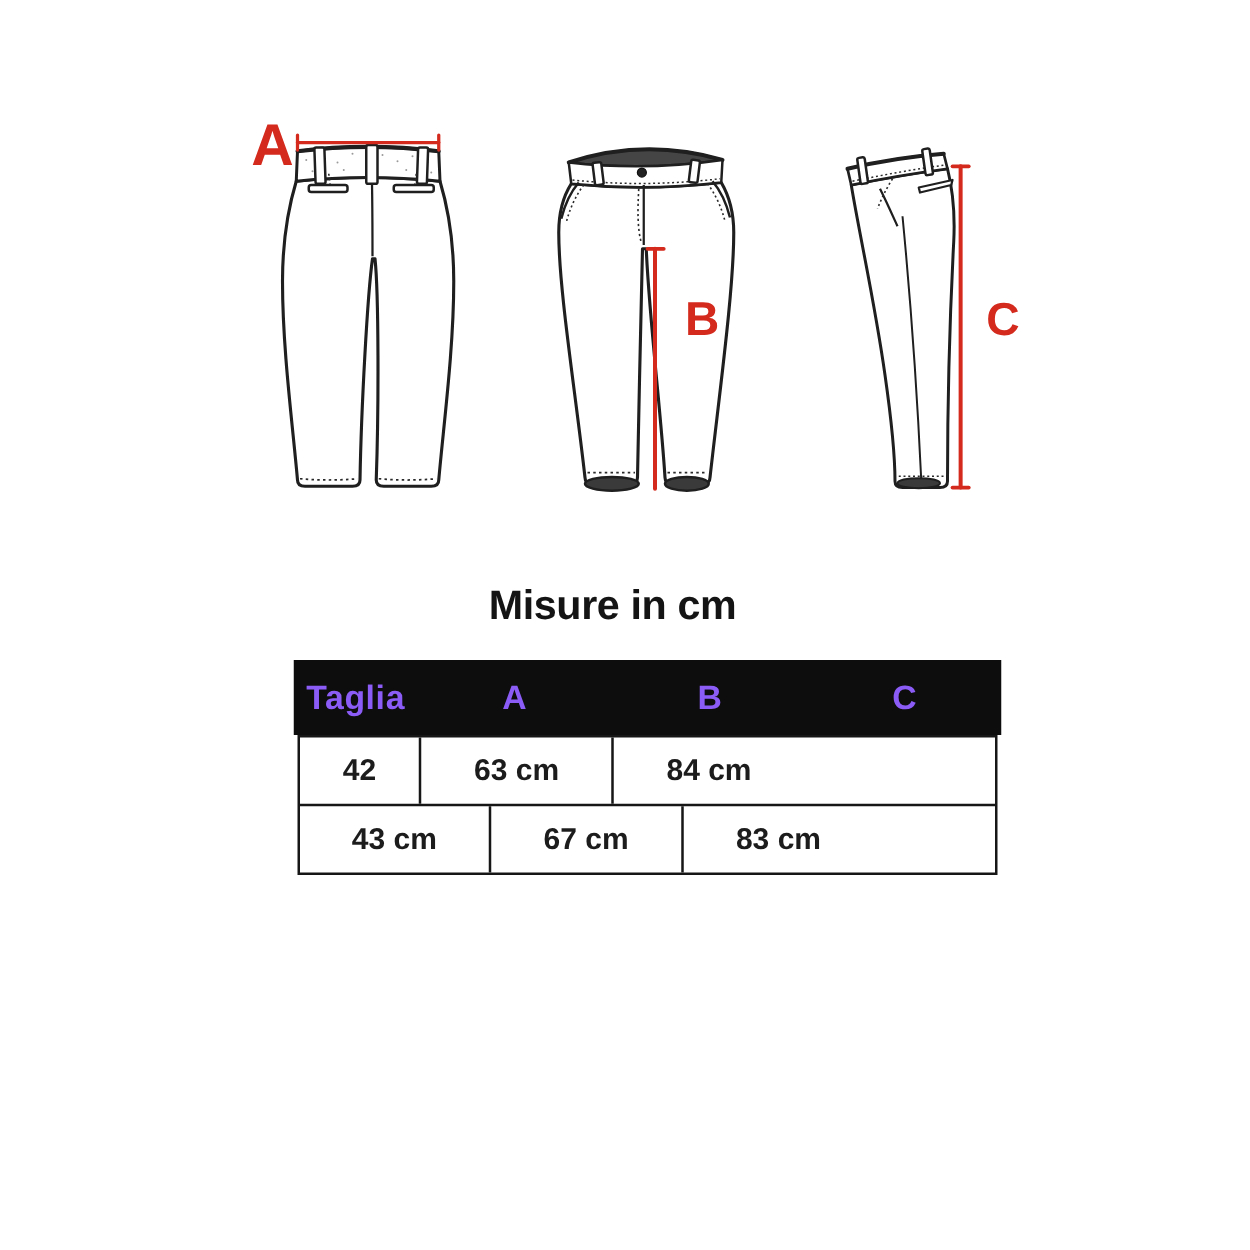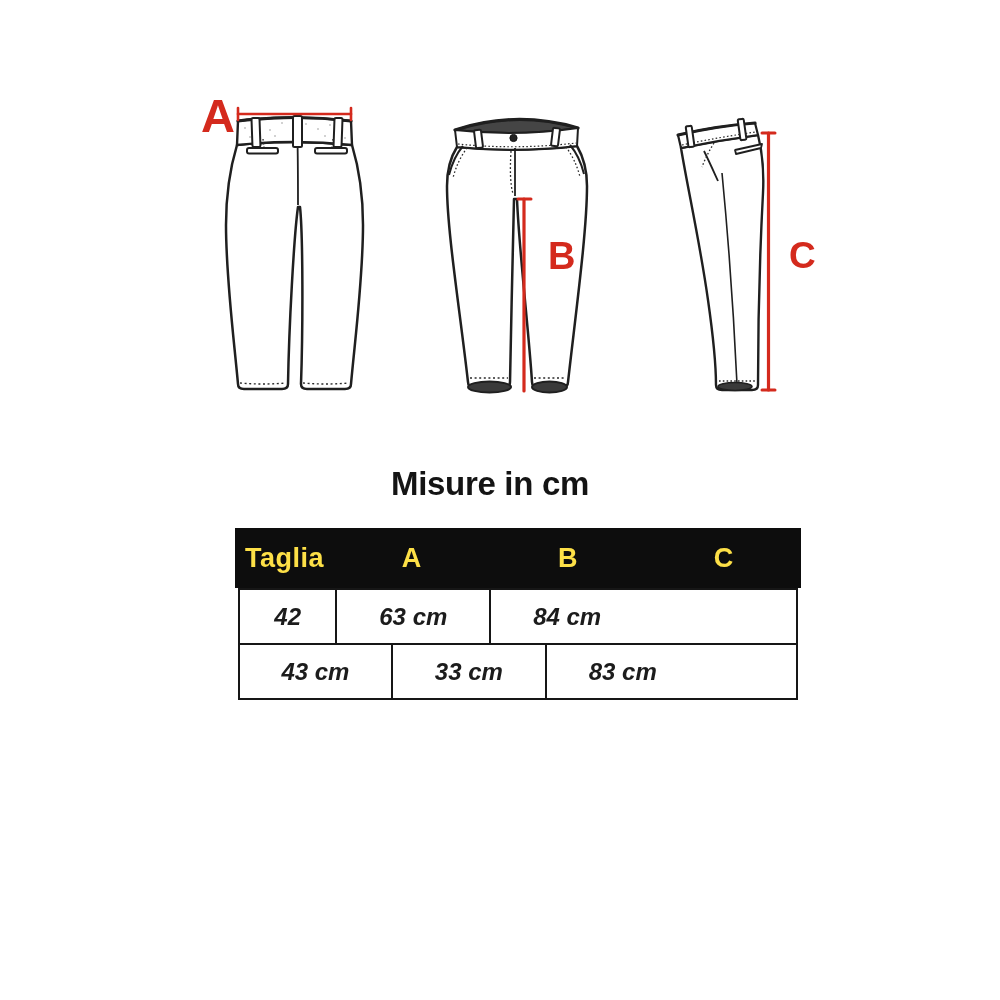--- a/index.html
+++ b/index.html
@@ -13,29 +13,29 @@
   }
   .label-a{left:201px;top:92px;font-size:47px;}
   .label-b{left:548px;top:237px;font-size:38px;}
   .label-c{left:789px;top:237px;font-size:37px;}
   .page-title{
     position:absolute;left:290px;top:433px;width:400px;text-align:center;
     font-size:33px;font-weight:800;color:#141414;letter-spacing:-0.3px;margin-top:32px;
   }
   .size-table{position:absolute;left:238px;top:528px;width:560px;}
   .thead{
-    display:flex;height:60px;background:#0d0d0d;color:#fde047;
+    display:flex;height:60px;background:#0d0d0d;color:#8b5cf6;
     position:relative;margin:0 -3px;width:566px;
   }
   .th{
     display:flex;align-items:center;justify-content:center;
     font-size:27px;font-weight:700;letter-spacing:0.5px;
   }
   .tbody{border:2px solid #161616;background:#ffffff;}
-  .trow{display:flex;height:53px;font-style:italic;}
+  .trow{display:flex;height:53px;}
   .trow.first{border-bottom:2px solid #161616;}
   .td{
     display:flex;align-items:center;justify-content:center;
     font-size:24px;font-weight:700;color:#1c1c1c;
     border-right:2px solid #161616;box-sizing:border-box;
   }
   .td:last-child{border-right:none;}
   .w-taglia{flex:0 0 17.5%;}
   .w-a{flex:0 0 27.5%;}
   .w-b{flex:0 0 27.7%;}
@@ -192,19 +192,19 @@
       <div class="th w-c">C</div>
     </div>
     <div class="tbody">
       <div class="trow first">
         <div class="td w-taglia">42</div>
         <div class="td w-b">63 cm</div>
         <div class="td w-c">84 cm</div>
       </div>
       <div class="trow">
         <div class="td w-a">43 cm</div>
-        <div class="td w-b">33 cm</div>
+        <div class="td w-b">67 cm</div>
         <div class="td w-c">83 cm</div>
       </div>
     </div>
   </div>
 
 </div>
 
 </body></html>

